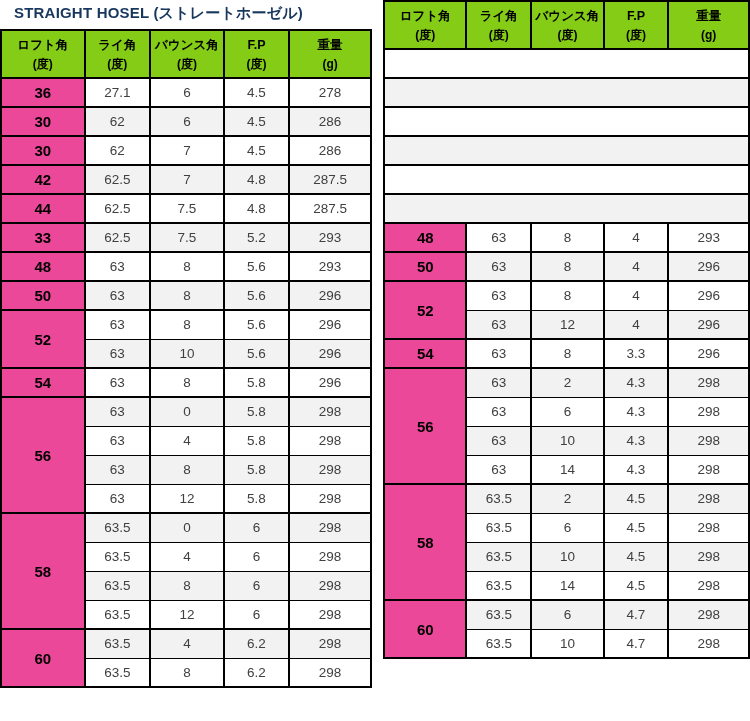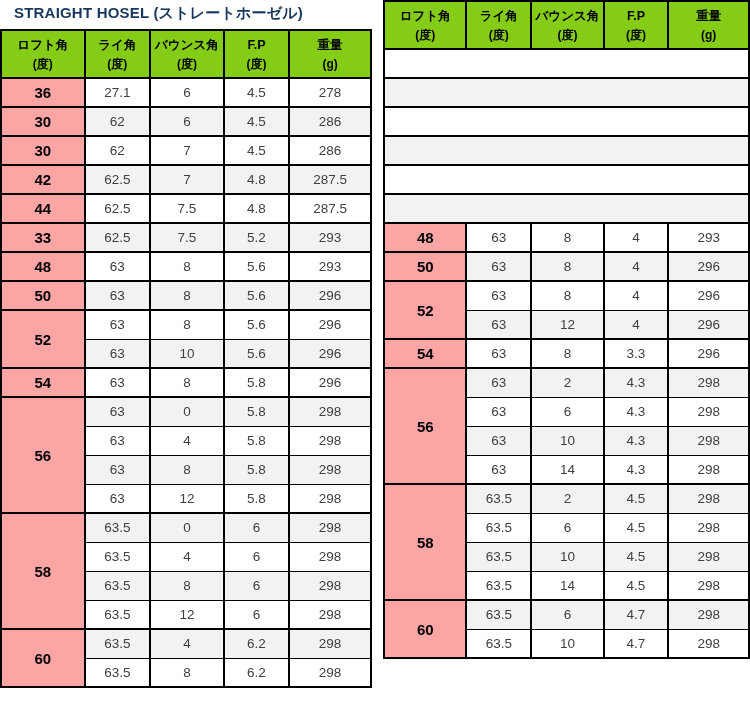--- a/index.html
+++ b/index.html
@@ -55,21 +55,21 @@
   thead .col-label { font-size: 12.5px; line-height: 20px; }
   thead .col-unit  { font-size: 12px; font-weight: bold; line-height: 18px; }
   tbody td { height: 29px; }
   td.data {
     border-top: 1px solid #000;
     font-size: 13.5px;
     color: #404040;
     background: #ffffff;
   }
   td.loft {
-    background: #fca5a5;
+    background: #ec4899;
     font-weight: bold;
     font-size: 15px;
     color: #000;
     border-top: 2px solid #000;
   }
   tr.group-start td { border-top: 2px solid #000; }
   tr.stripe td.data, tr.stripe td.empty { background: #f2f2f2; }
   td.empty {
     border-top: 2px solid #000;
     background: #ffffff;

